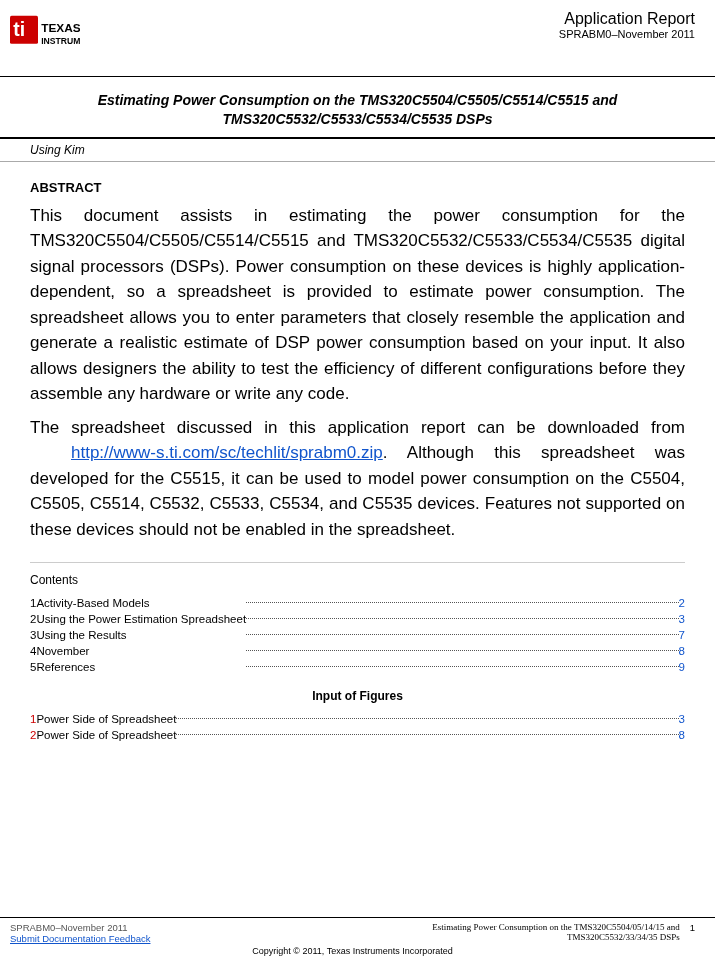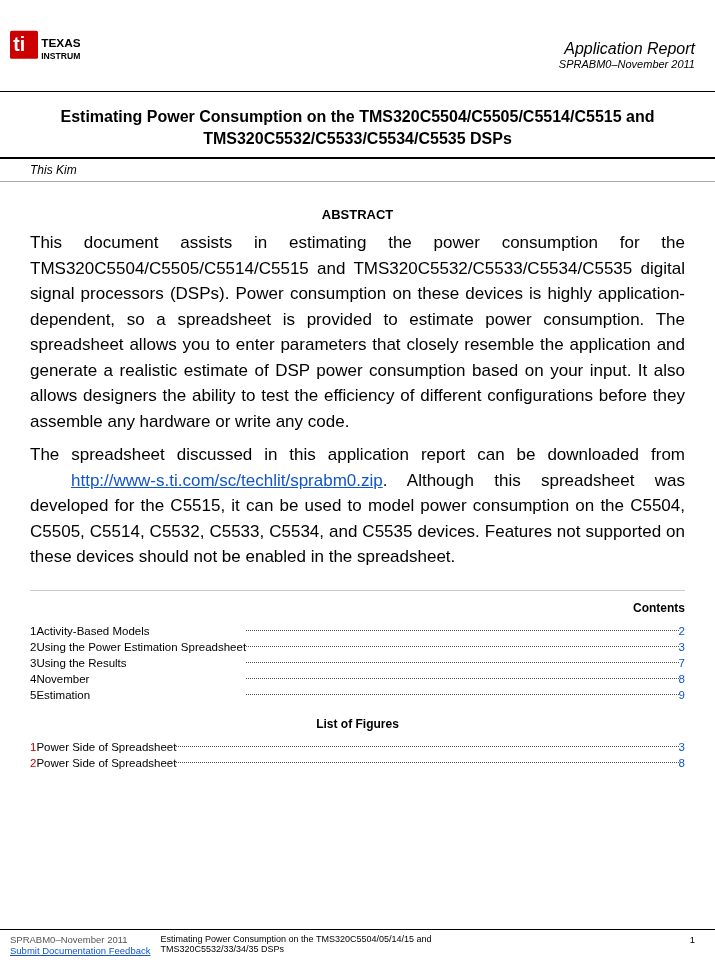--- a/index.html
+++ b/index.html
@@ -11,81 +11,80 @@
       font-size: 12px;
       color: #000;
       position: relative;
       overflow: hidden;
     }
 
     
     .page-header {
       display: flex;
       justify-content: space-between;
-      align-items: center;
-      padding: 25px 20px 6px 10px;
+      align-items: flex-start;
+      padding: 10px 20px 6px 10px;
       border-bottom: 1px solid #000;
     }
 
     .logo-container {
       display: flex;
       align-items: center;
       gap: 8px;
     }
 
     .ti-logo-svg {
       width: 70px;
       height: 60px;
     }
 
     .report-info {
       text-align: right;
-      font-style: italic;
     }
 
     .report-info .report-type {
       font-size: 16px;
       font-weight: normal;
     }
 
     .report-info .report-id {
       font-size: 11px;
     }
 
     
     .title-section {
       padding: 14px 30px 8px 30px;
       text-align: center;
       border-bottom: 2px solid #000;
     }
 
     .main-title {
-      font-size: 16px;
+      font-size: 14px;
       font-weight: bold;
+      font-style: italic;
       line-height: 1.35;
     }
 
     .author-line {
       padding: 4px 30px;
       font-style: italic;
       font-size: 12px;
       border-bottom: 1px solid #aaa;
     }
 
     
     .content-area {
       padding: 10px 30px;
     }
 
     .abstract-title {
-      text-align: center;
       font-weight: bold;
       font-size: 13px;
       margin-bottom: 8px;
-      margin-top: 15px;
+      margin-top: 8px;
     }
 
     .abstract-text {
       font-size: 17px;
       line-height: 1.5;
       text-align: justify;
       margin-bottom: 8px;
     }
 
     .abstract-text a {
@@ -95,22 +94,22 @@
     }
 
     
     .toc-section {
       margin-top: 20px;
       padding-top: 10px;
       border-top: 1px solid #ccc;
     }
 
     .toc-title {
-      text-align: right;
-      font-weight: bold;
+      text-align: left;
+      font-weight: normal;
       font-size: 12px;
       margin-bottom: 8px;
     }
 
     .toc-table {
       width: 100%;
       border-collapse: collapse;
     }
 
     .toc-table tr td {
@@ -181,24 +180,25 @@
       color: #555;
     }
 
     .footer-left .footer-link {
       color: #1155cc;
       text-decoration: underline;
       cursor: pointer;
     }
 
     .footer-center {
-      text-align: left;
+      text-align: right;
       flex: 1;
       padding: 0 10px;
       font-size: 9px;
+      font-family: Liberation Serif, serif;
     }
 
     .footer-right {
       text-align: right;
       font-size: 9.5px;
     }
   </style>
 </head>
 <body>
 
@@ -220,21 +220,21 @@
     <div class="report-type">Application Report</div>
     <div class="report-id">SPRABM0–November 2011</div>
   </div>
 </div>
 
 <div class="title-section">
   <div class="main-title">Estimating Power Consumption on the TMS320C5504/C5505/C5514/C5515 and TMS320C5532/C5533/C5534/C5535 DSPs</div>
 </div>
 
 <div class="author-line">
-  <span>This Kim</span>
+  <span>Using Kim</span>
 </div>
 
 <div class="content-area">
 
   <div class="abstract-title">ABSTRACT</div>
 
   <p class="abstract-text">This document assists in estimating the power consumption for the TMS320C5504/C5505/C5514/C5515 and TMS320C5532/C5533/C5534/C5535 digital signal processors (DSPs). Power consumption on these devices is highly application-dependent, so a spreadsheet is provided to estimate power consumption. The spreadsheet allows you to enter parameters that closely resemble the application and generate a realistic estimate of DSP power consumption based on your input. It also allows designers the ability to test the efficiency of different configurations before they assemble any hardware or write any code.</p>
 
   <p class="abstract-text">
     <span>The spreadsheet discussed in this application report can be downloaded from </span><a href="#">http://www-s.ti.com/sc/techlit/sprabm0.zip</a><span>. Although this spreadsheet was developed for the C5515, it can be used to model power consumption on the C5504, C5505, C5514, C5532, C5533, C5534, and C5535 devices. Features not supported on these devices should not be enabled in the spreadsheet.</span>
@@ -271,32 +271,32 @@
           <tr>
       <td class="toc-num">4</td>
       <td class="toc-label">November</td>
       <td class="toc-dots" style="overflow:hidden; white-space:nowrap; max-width:300px;">
         <span style="display:inline-block; width:100%; border-bottom: 1px dotted #555; vertical-align: middle; margin-bottom:3px;"></span>
       </td>
       <td class="toc-page">8</td>
     </tr>
           <tr>
       <td class="toc-num">5</td>
-      <td class="toc-label">Estimation</td>
+      <td class="toc-label">References</td>
       <td class="toc-dots" style="overflow:hidden; white-space:nowrap; max-width:300px;">
         <span style="display:inline-block; width:100%; border-bottom: 1px dotted #555; vertical-align: middle; margin-bottom:3px;"></span>
       </td>
       <td class="toc-page">9</td>
     </tr>
         </tbody>
     </table>
   </div>
 
   <div class="lof-section">
-    <div class="lof-title">List of Figures</div>
+    <div class="lof-title">Input of Figures</div>
     <table class="toc-table">
       <tbody id="lof-body">
           <tr>
       <td class="toc-num" style="color:#c00;">1</td>
       <td class="toc-label">Power Side of Spreadsheet</td>
       <td class="toc-dots" style="overflow:hidden; white-space:nowrap; max-width:300px;">
         <span style="display:inline-block; width:100%; border-bottom: 1px dotted #555; vertical-align: middle; margin-bottom:3px;"></span>
       </td>
       <td class="toc-page">3</td>
     </tr>
@@ -321,13 +321,14 @@
       <a href="#" class="footer-link">Submit Documentation Feedback</a>
     </div>
     <div class="footer-center">
       <div>Estimating Power Consumption on the TMS320C5504/05/14/15 and</div>
       <div>TMS320C5532/33/34/35 DSPs</div>
     </div>
     <div class="footer-right">
       <span>1</span>
     </div>
   </div>
+  <div style="text-align:center; font-size:9px; margin-top:2px;">Copyright © 2011, Texas Instruments Incorporated</div>
 </div>
 
 </body></html>

